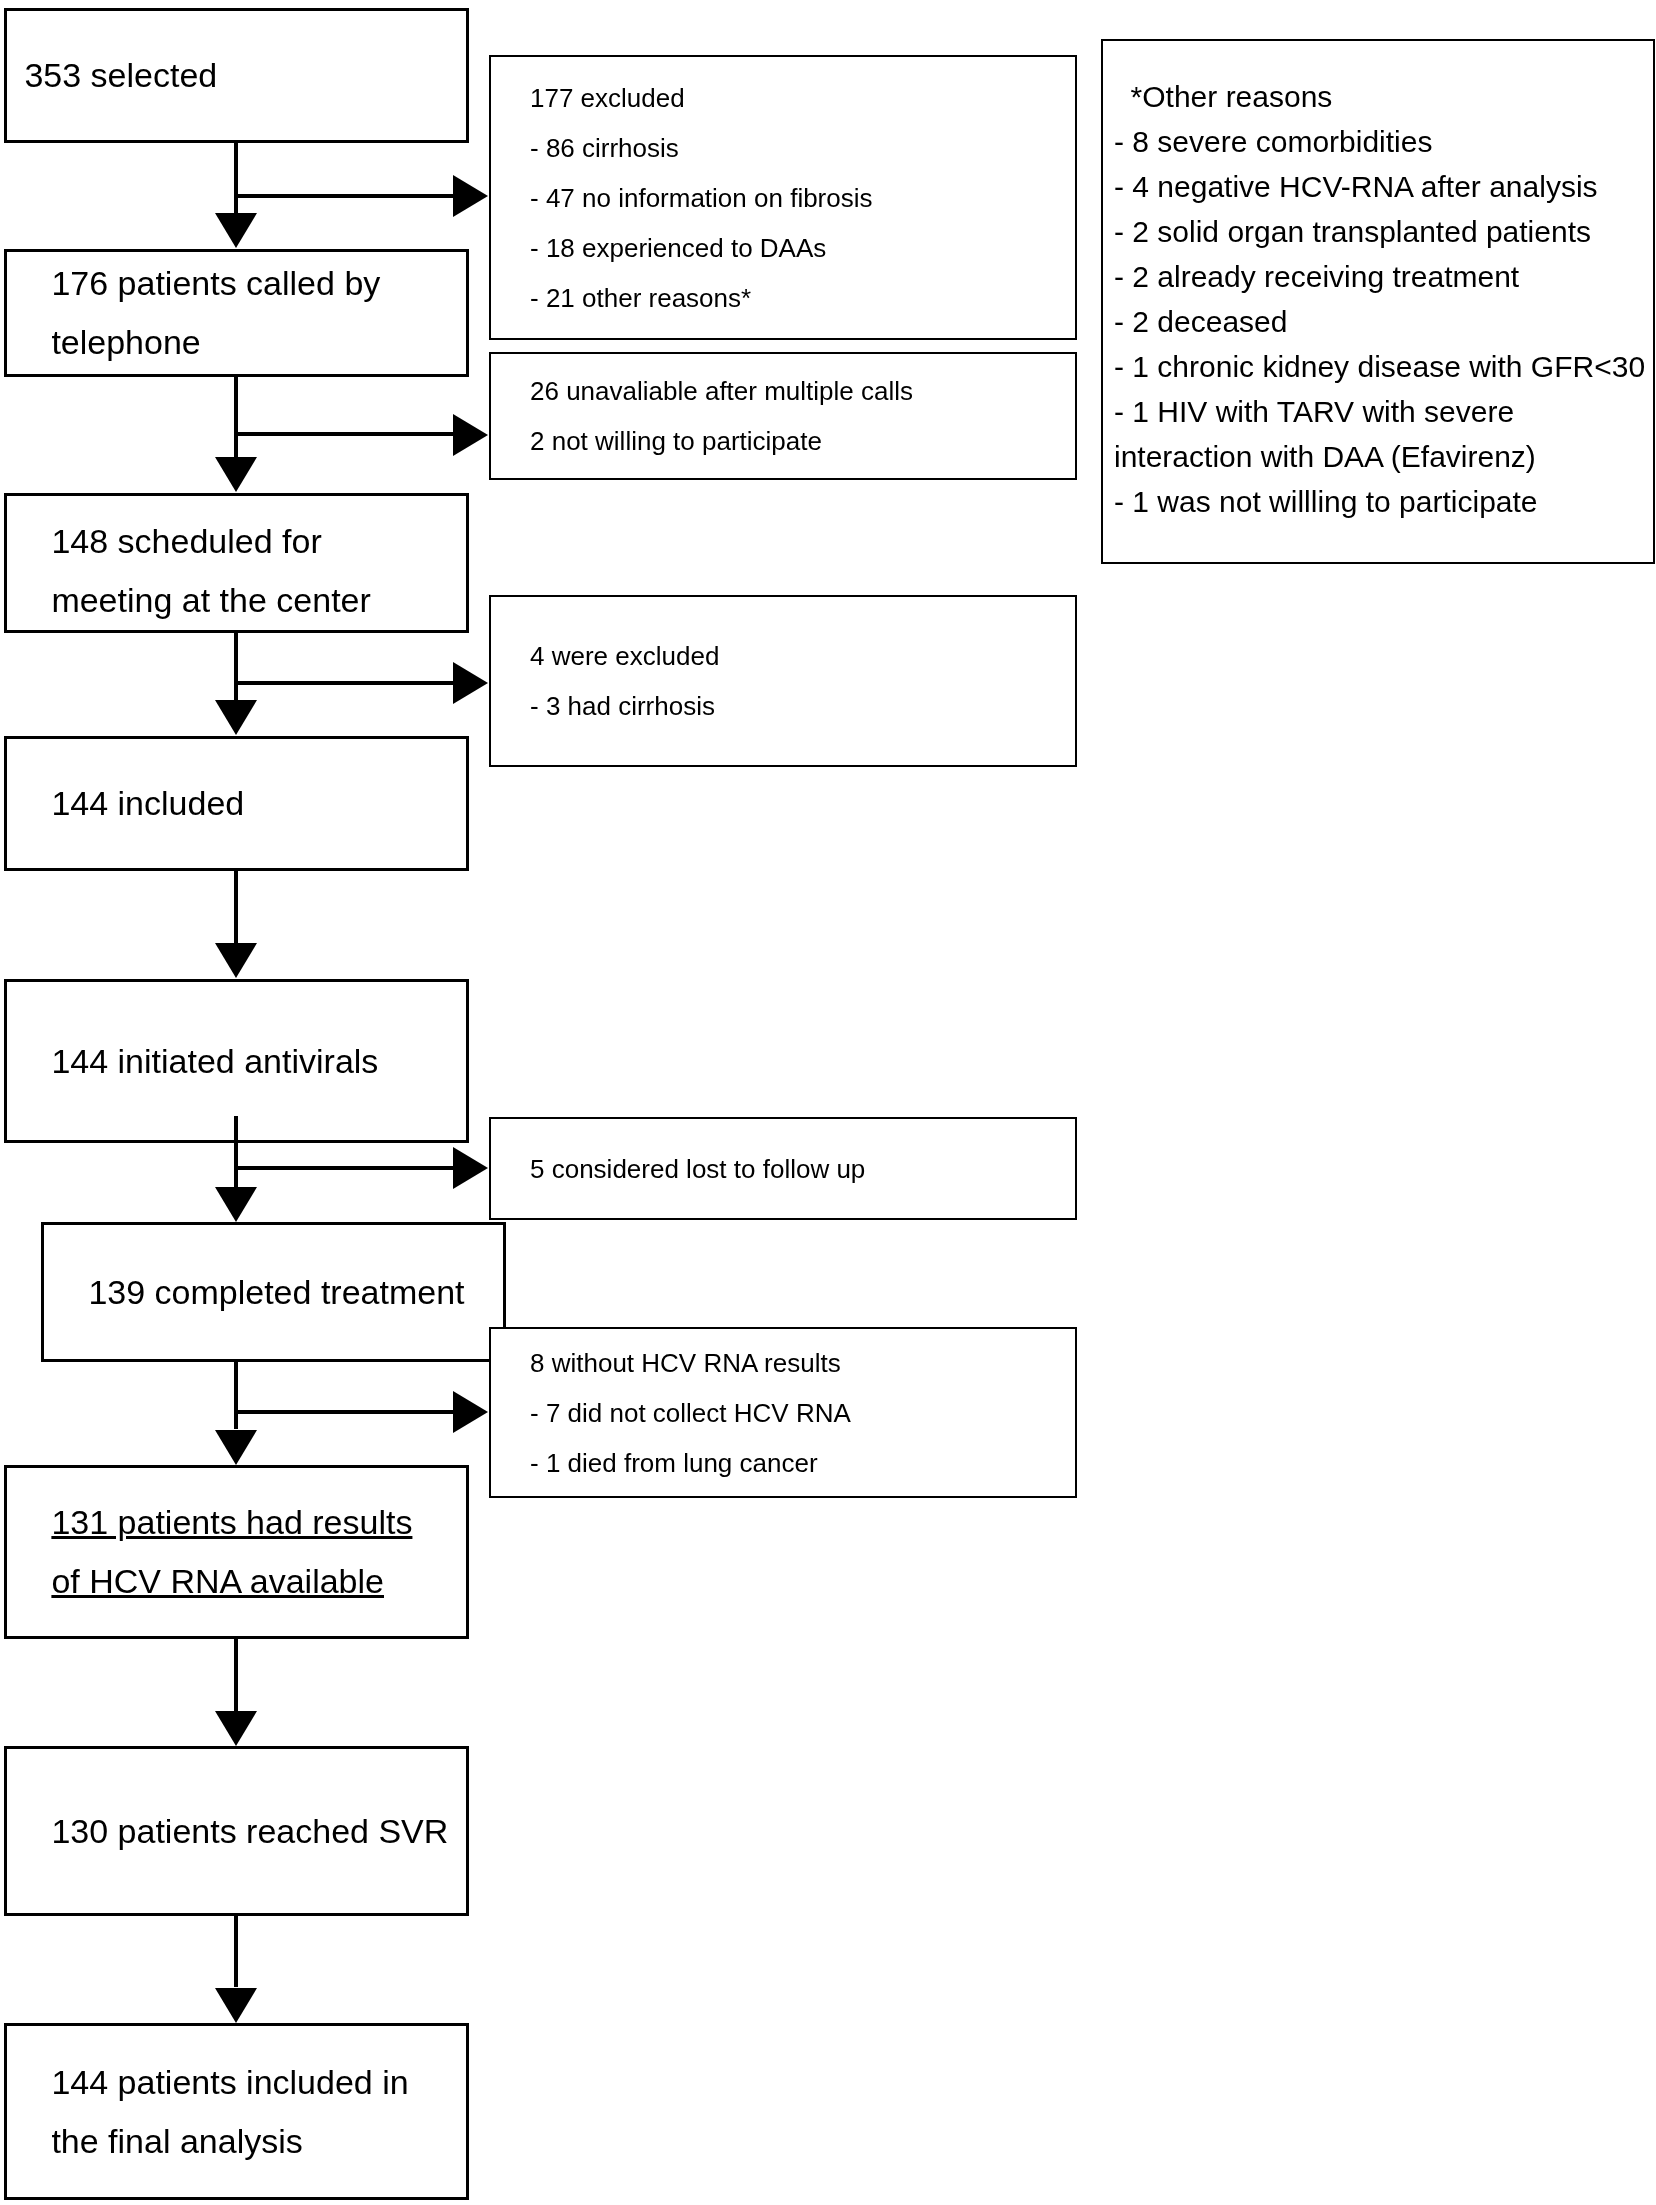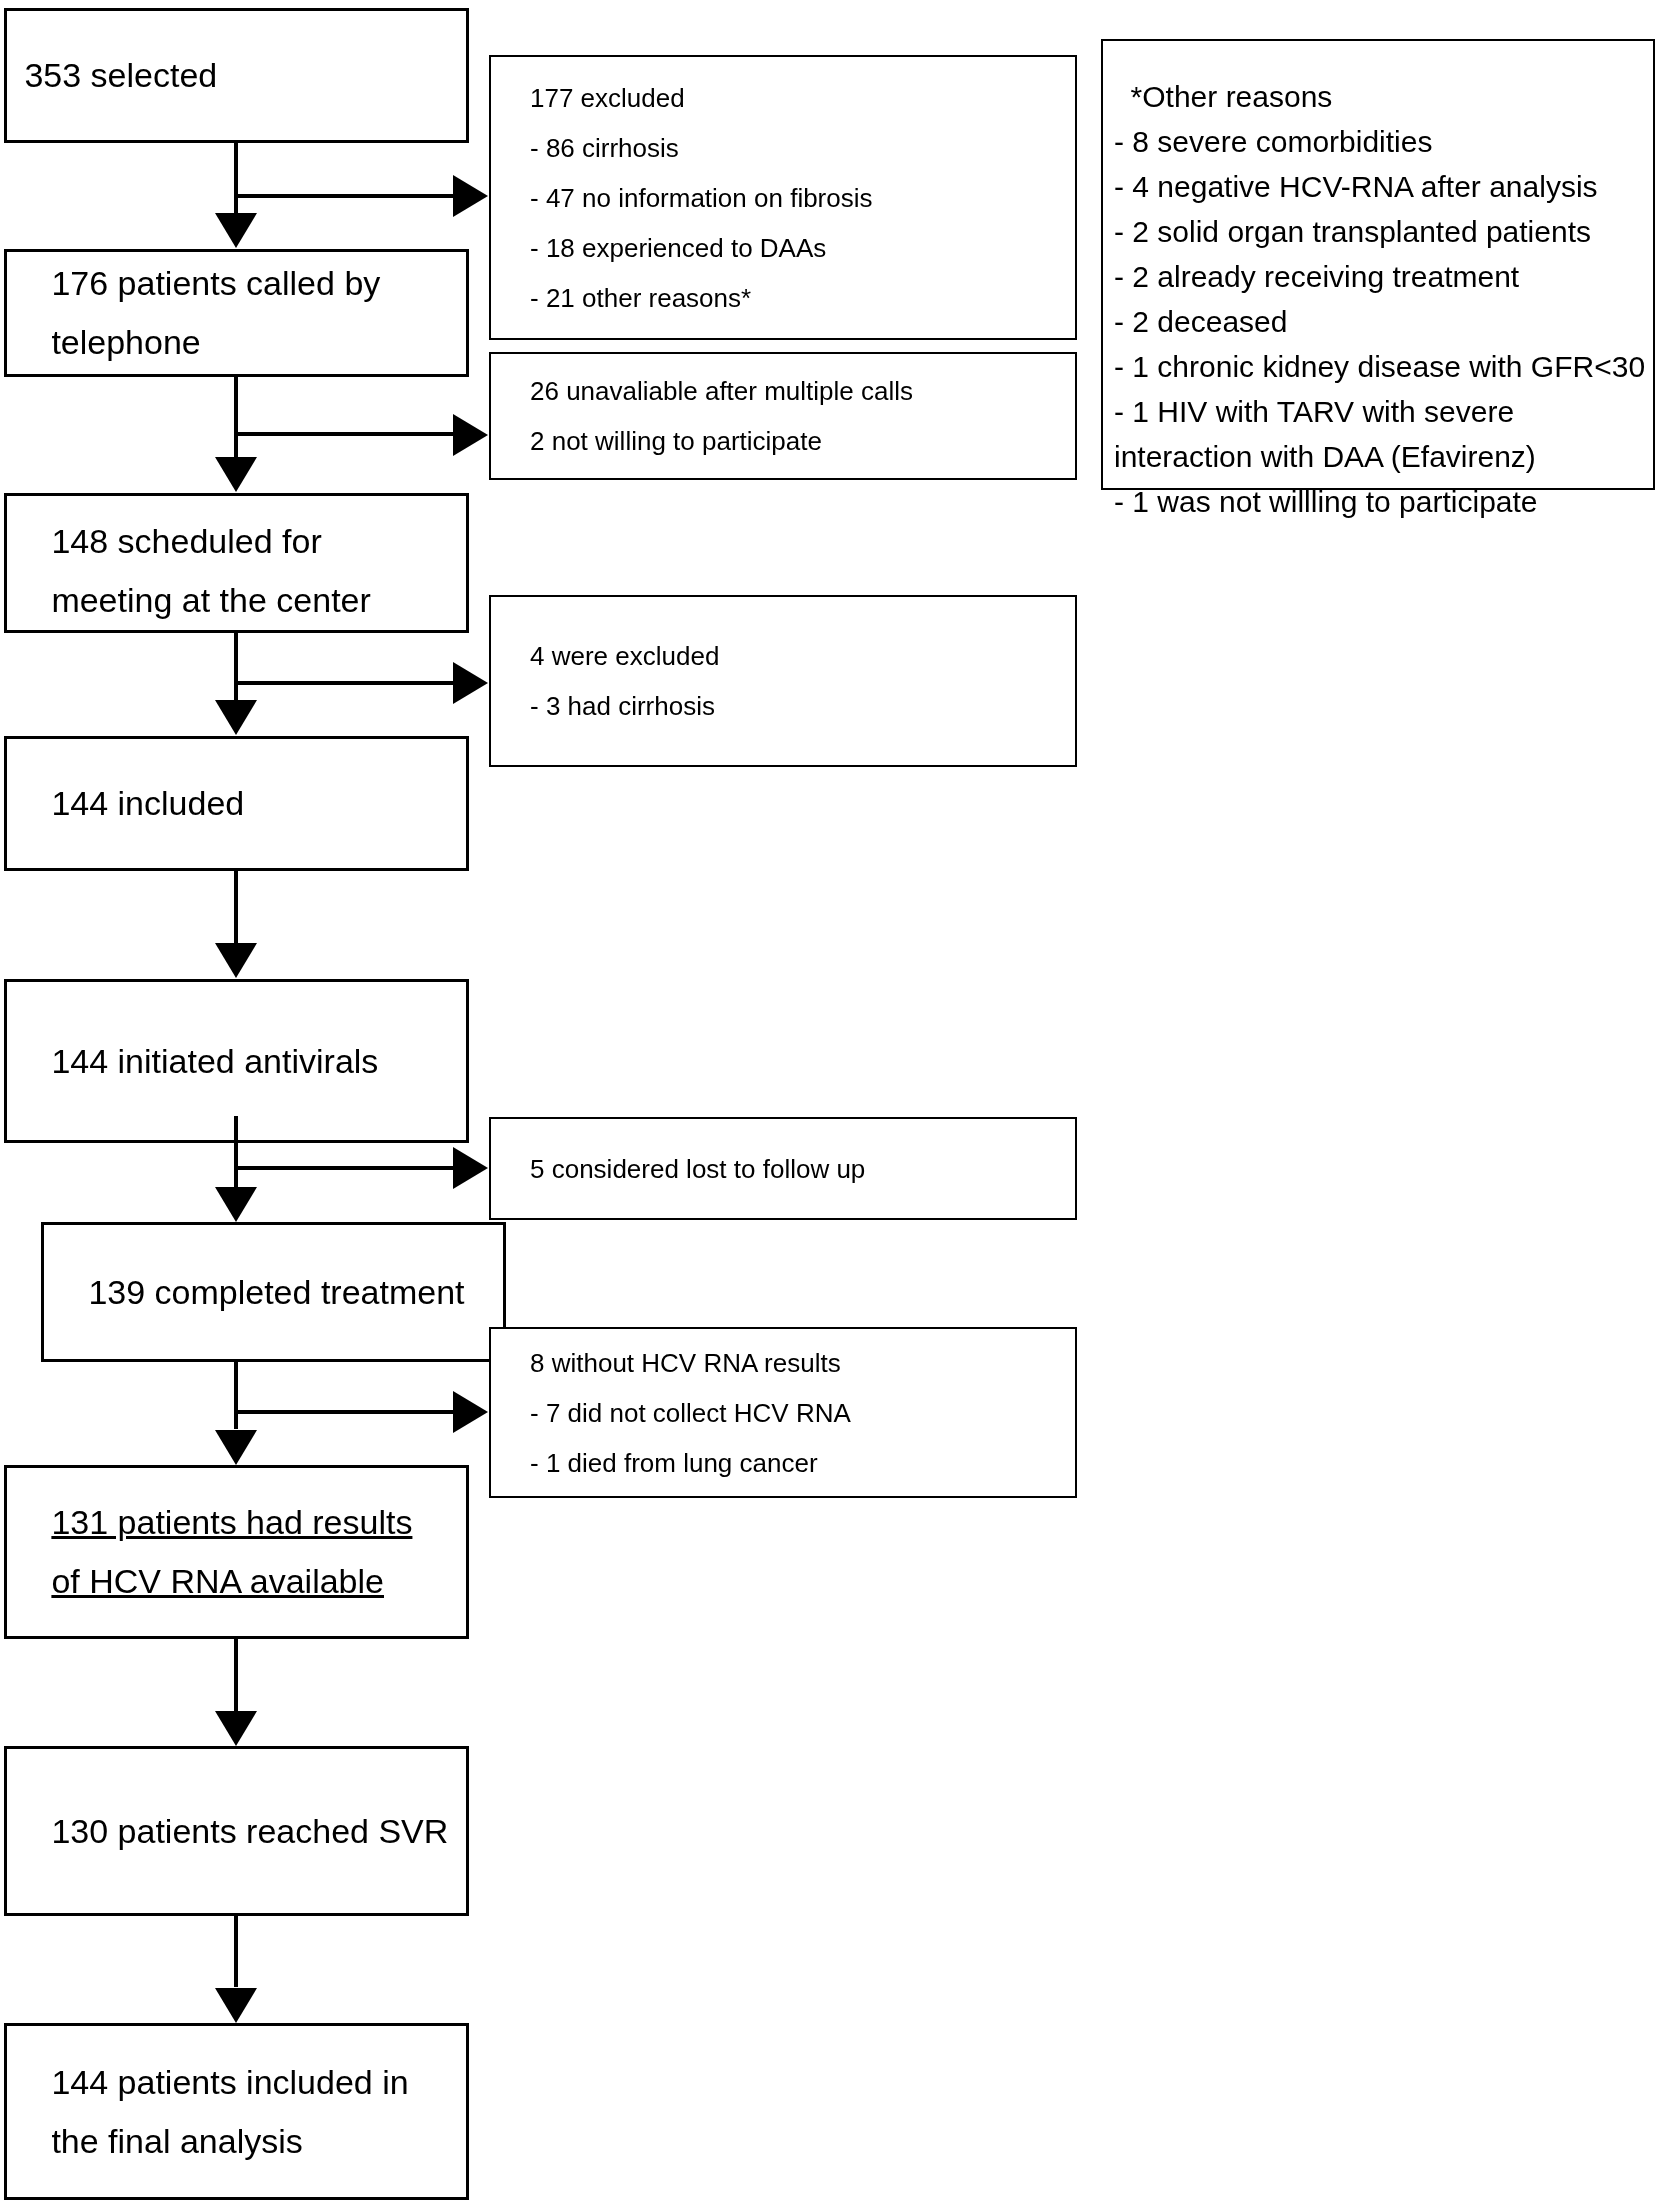--- a/index.html
+++ b/index.html
@@ -38,21 +38,21 @@
     border: 2.8px solid #000000;
     padding-left: 39px;
     padding-right: 5.5px;
     font-size: 26px;
     line-height: 50px;
   }
   .note-box {
     left: 1101px;
     top: 39px;
     width: 554px;
-    height: 451px;
+    height: 525px;
     border: 2.2px solid #000000;
     justify-content: flex-start;
     padding: 33px 4.4px 5.5px 11px;
     font-size: 30px;
     line-height: 45px;
   }
   .note-box .line:first-child {
     padding-left: 16.6px;
   }
   .line {

